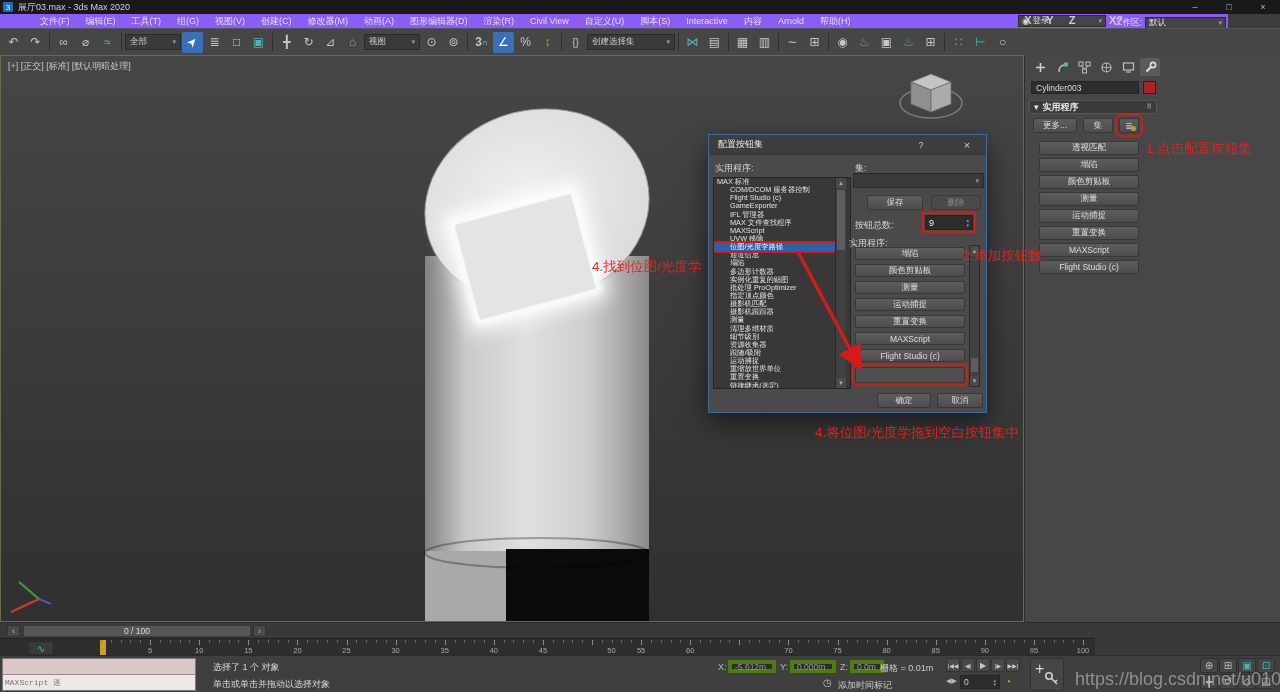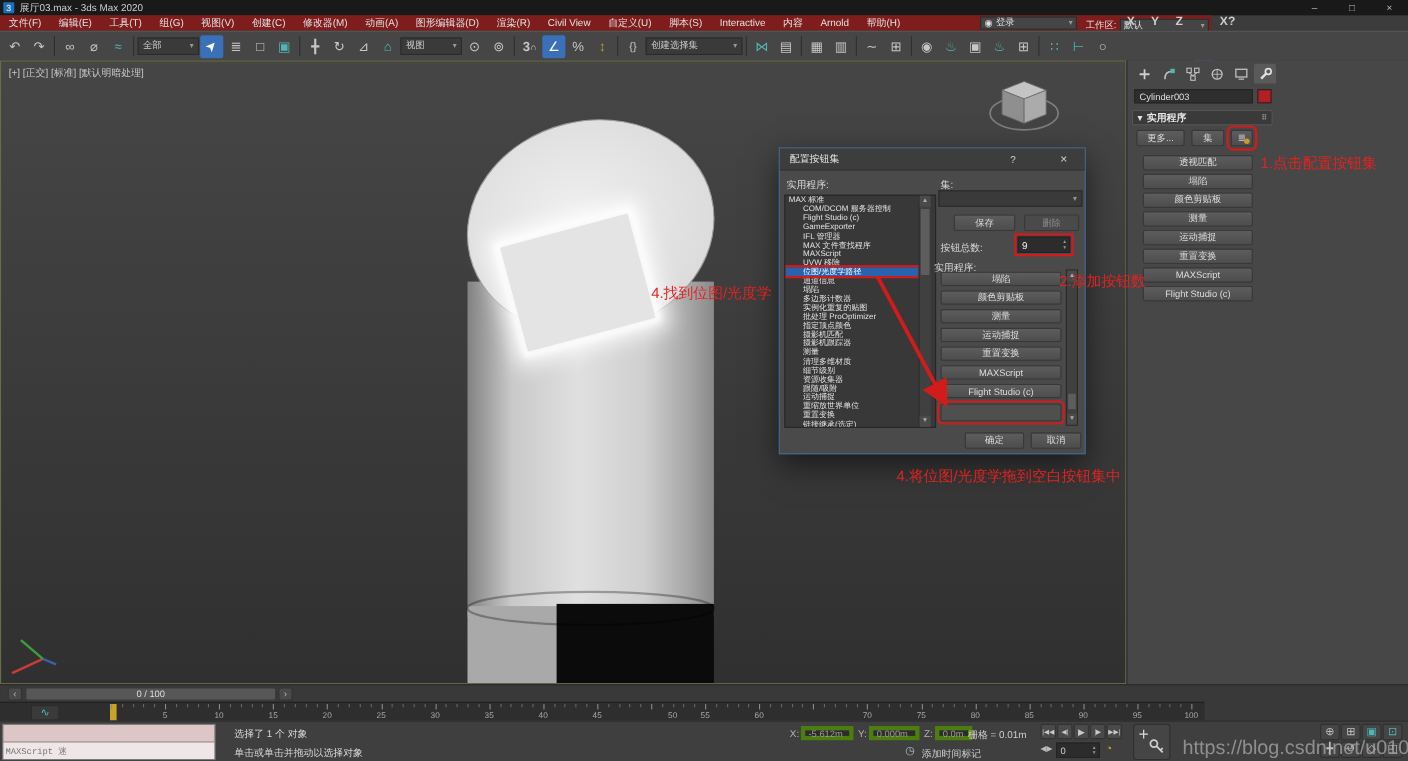--- a/index.html
+++ b/index.html
@@ -6,21 +6,21 @@
   html,body{width:1280px;height:692px;overflow:hidden;}
   body{position:relative;background:#3c3c3c;color:#d6d6d6;}
 
   
   .titlebar{position:absolute;left:0;top:0;width:1280px;height:14px;background:#191919;display:flex;align-items:center;font-size:9px;color:#cfcfcf;}
   .applogo{width:10px;height:10px;background:#1d6fb8;color:#fff;font-size:8px;display:flex;align-items:center;justify-content:center;margin:0 5px 0 3px;border-radius:1px;}
   .wincontrols{margin-left:auto;display:flex;}
   .winbtn{width:34px;height:14px;display:flex;align-items:center;justify-content:center;color:#bbb;font-size:9px;}
 
   
-  .menubar{position:absolute;left:0;top:14px;width:1101px;height:14px;background:#7f1d1d;display:flex;align-items:center;font-size:9px;color:#e0e0e0;white-space:nowrap;}
+  .menubar{position:absolute;left:0;top:14px;width:1228px;height:14px;background:#8b5cf6;display:flex;align-items:center;font-size:9px;color:#e0e0e0;white-space:nowrap;padding-left:32px;}
   .menubar .mi{padding:0 8px;height:14px;display:flex;align-items:center;}
   .loginbox{margin-left:auto;width:88px;height:12px;background:#454545;border:1px solid #2b2b2b;display:flex;align-items:center;font-size:8.5px;padding:0 3px;gap:3px;}
   .loginbox .da{margin-left:auto;font-size:7px;color:#999;}
   .wsbox{width:112px;height:12px;margin:4px 2px 0 8px;display:flex;align-items:flex-start;font-size:8.5px;gap:3px;}
   .wsval{flex:1;background:#454545;border:1px solid #2b2b2b;height:12px;display:flex;align-items:center;padding:0 3px;}
 
   
   .toolbar{position:absolute;left:0;top:28px;width:1280px;height:27px;background:#464646;border-top:1px solid #555;display:flex;align-items:center;padding:0 3px;gap:1px;white-space:nowrap;}
   .tico{width:21px;height:21px;display:flex;align-items:center;justify-content:center;font-size:12px;color:#c6c6c6;border-radius:2px;flex:0 0 auto;position:relative;}
   .tico.small{font-size:10px;}

